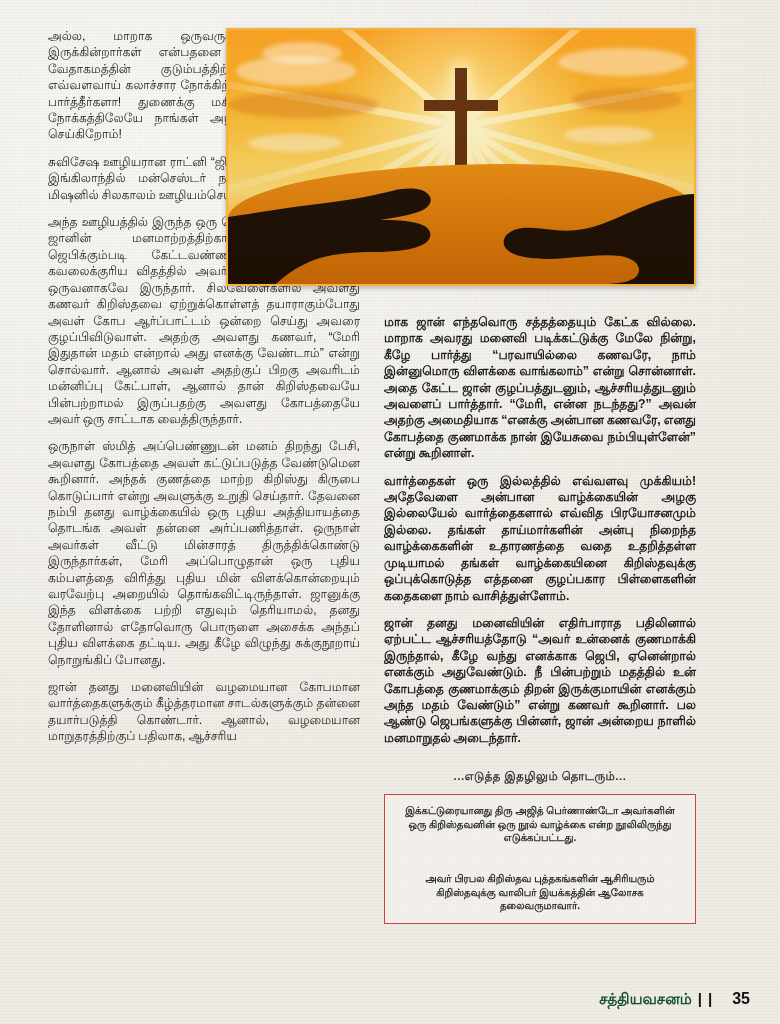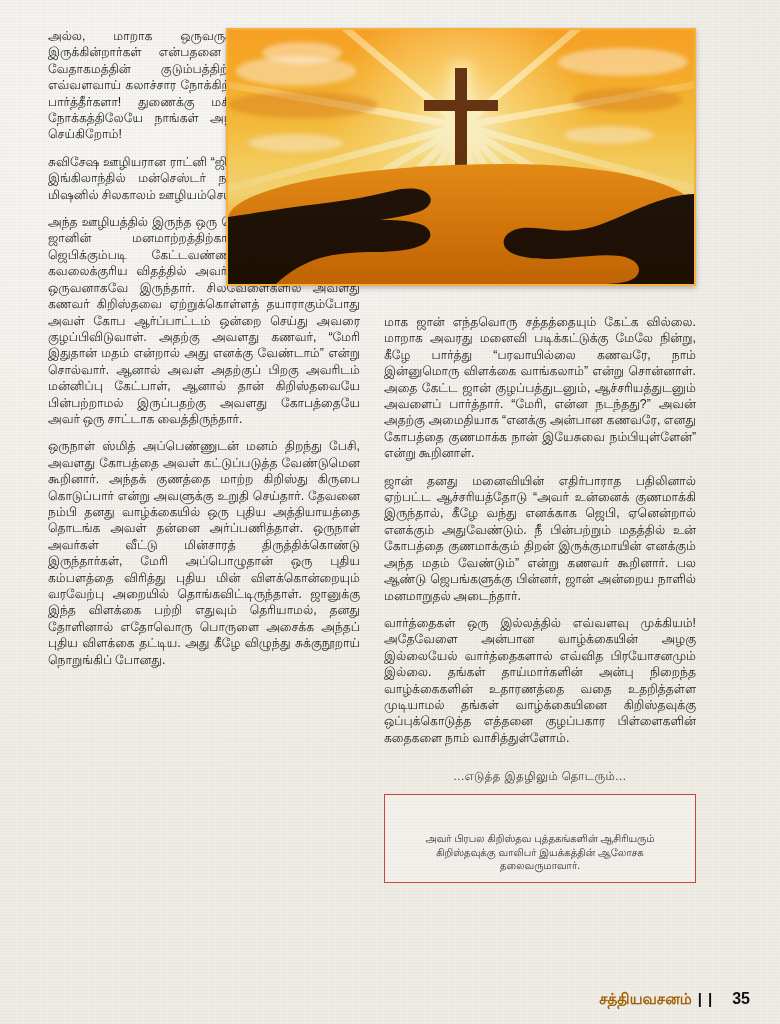--- a/index.html
+++ b/index.html
@@ -166,21 +166,21 @@
     gap: 0;
   }
   .footer-inner {
     display: flex;
     align-items: baseline;
     gap: 6px;
   }
   .footer-title {
     font-size: 15px;
     font-weight: bold;
-    color: #a16207;
+    color: #14532d;
   }
   .footer-sep { font-size: 15px; font-weight: bold; color:#111; }
   .footer-date { font-size: 15px; font-weight: bold; color: #111; }
   .footer-page {
     font-size: 16px;
     font-weight: bold;
     color: #111;
     margin-left: 14px;
   }
 </style>
@@ -191,20 +191,21 @@
 
 <div class="page">
 
   <div class="columns">
 
     <div class="col col-left">
       <p class="para">அல்ல, மாறாக ஒருவருக்கொருவர் அழகாக இருக்கின்றார்கள் என்பதனை நாம் கவனிக்கலாம். வேதாகமத்தின் குடும்பத்திற்கான அணுகுமுறை எவ்வளவாய் கலாச்சார நோக்கிற்கு எதிரானதாக உள்ளது பார்த்தீர்களா! துணைக்கு மகிழ்ச்சியை கொடுக்கும் நோக்கத்திலேயே நாங்கள் அழகாக இருக்க முயற்சி செய்கிறோம்!</p>
       <p class="para">சுவிசேஷ ஊழியரான ராட்னி “ஜிப்ஸி” ஸ்மித்(1860-1947) இங்கிலாந்தில் மன்செஸ்டர் நகரிலுள்ள வெஸ்லியன் மிஷனில் சிலகாலம் ஊழியம்செய்தார்.</p>
       <p class="para">அந்த ஊழியத்தில் இருந்த ஒரு பெண் தனது கணவனான ஜானின் மனமாற்றத்திற்காக இடைவிடாமல் ஜெபிக்கும்படி கேட்டவண்ணமிருந்தாள். ஆனால் கவலைக்குரிய விதத்தில் அவர் அதிக கோபமடையும் ஒருவனாகவே இருந்தார். சிலவேளைகளில் அவளது கணவர் கிறிஸ்தவை ஏற்றுக்கொள்ளத் தயாராகும்போது அவள் கோப ஆர்ப்பாட்டம் ஒன்றை செய்து அவரை குழப்பிவிடுவாள். அதற்கு அவளது கணவர், “மேரி இதுதான் மதம் என்றால் அது எனக்கு வேண்டாம்” என்று சொல்வார். ஆனால் அவள் அதற்குப் பிறகு அவரிடம் மன்னிப்பு கேட்பாள், ஆனால் தான் கிறிஸ்தவையே பின்பற்றாமல் இருப்பதற்கு அவளது கோபத்தையே அவர் ஒரு சாட்டாக வைத்திருந்தார்.</p>
       <p class="para">ஒருநாள் ஸ்மித் அப்பெண்ணுடன் மனம் திறந்து பேசி, அவளது கோபத்தை அவள் கட்டுப்படுத்த வேண்டுமென கூறினார். அந்தக் குணத்தை மாற்ற கிறிஸ்து கிருபை கொடுப்பார் என்று அவளுக்கு உறுதி செய்தார். தேவனை நம்பி தனது வாழ்க்கையில் ஒரு புதிய அத்தியாயத்தை தொடங்க அவள் தன்னை அர்ப்பணித்தாள். ஒருநாள் அவர்கள் வீட்டு மின்சாரத் திருத்திக்கொண்டு இருந்தார்கள், மேரி அப்பொழுதான் ஒரு புதிய கம்பளத்தை விரித்து புதிய மின் விளக்கொன்றையும் வரவேற்பு அறையில் தொங்கவிட்டிருந்தாள். ஜானுக்கு இந்த விளக்கை பற்றி எதுவும் தெரியாமல், தனது தோளினால் எதோவொரு பொருளை அசைக்க அந்தப் புதிய விளக்கை தட்டிய. அது கீழே விழுந்து சுக்குநூறாய் நொறுங்கிப் போனது.</p>
+      <p class="para">ஜான் தனது மனைவியின் வழமையான கோபமான வார்த்தைகளுக்கும் கீழ்த்தரமான சாடல்களுக்கும் தன்னை தயார்படுத்தி கொண்டார். ஆனால், வழமையான மாறுதரத்திற்குப் பதிலாக, ஆச்சரிய</p>
     </div>
 
     <div class="col col-right">
 
       <div class="hero-wrap">
         <div class="hero">
           <div class="sky"></div>
           <div class="glow"></div>
           <div class="rays">
             <div class="ray" style="transform: rotate(-75deg);"></div>
@@ -240,28 +241,29 @@
             <path d="M0,150 L0,84 C26,80 62,74 96,70 C128,66 150,62 170,57 C186,53 200,54 206,60 C212,66 208,74 196,78 C184,82 170,84 158,86 C170,86 186,86 198,90 C210,94 212,104 202,110 C192,116 172,118 152,118 C130,118 108,120 92,126 C76,132 62,142 54,150 Z" fill="#120a03"></path>
           </svg>
           <svg class="hand-right" width="220" height="120" viewBox="0 0 220 120" style="right:-4px;bottom:0;background:transparent;">
             <path d="M220,120 L220,30 C204,30 188,34 172,40 C156,46 140,54 124,60 C108,66 92,68 76,66 C60,64 46,62 36,66 C24,71 22,82 32,88 C44,95 66,96 88,94 C110,92 128,90 142,92 C156,94 164,102 160,110 C156,118 140,120 124,120 Z" fill="#120a03"></path>
           </svg>
 
           <div class="hero-inner-shade"></div>
         </div>
       </div>
 
-      <div style="padding-top:286px;">
+      <div style="padding-top:286px;font-weight:bold;">
         <p class="para">மாக ஜான் எந்தவொரு சத்தத்தையும் கேட்க வில்லை. மாறாக அவரது மனைவி படிக்கட்டுக்கு மேலே நின்று, கீழே பார்த்து “பரவாயில்லை கணவரே, நாம் இன்னுமொரு விளக்கை வாங்கலாம்” என்று சொன்னாள். அதை கேட்ட ஜான் குழப்பத்துடனும், ஆச்சரியத்துடனும் அவளைப் பார்த்தார். “மேரி, என்ன நடந்தது?” அவன் அதற்கு அமைதியாக “எனக்கு அன்பான கணவரே, எனது கோபத்தை குணமாக்க நான் இயேசுவை நம்பியுள்ளேன்” என்று கூறினாள்.</p>
+        <p class="para">வார்த்தைகள் ஒரு இல்லத்தில் எவ்வளவு முக்கியம்! அதேவேளை அன்பான வாழ்க்கையின் அழகு இல்லையேல் வார்த்தைகளால் எவ்வித பிரயோசனமும் இல்லை. தங்கள் தாய்மார்களின் அன்பு நிறைந்த வாழ்க்கைகளின் உதாரணத்தை வதை உதறித்தள்ள முடியாமல் தங்கள் வாழ்க்கையினை கிறிஸ்தவுக்கு ஒப்புக்கொடுத்த எத்தனை குழப்பகார பிள்ளைகளின் கதைகளை நாம் வாசித்துள்ளோம்.</p>
         <p class="para">ஜான் தனது மனைவியின் எதிர்பாராத பதிலினால் ஏற்பட்ட ஆச்சரியத்தோடு “அவர் உன்னைக் குணமாக்கி இருந்தால், கீழே வந்து எனக்காக ஜெபி, ஏனென்றால் எனக்கும் அதுவேண்டும். நீ பின்பற்றும் மதத்தில் உன் கோபத்தை குணமாக்கும் திறன் இருக்குமாயின் எனக்கும் அந்த மதம் வேண்டும்” என்று கணவர் கூறினார். பல ஆண்டு ஜெபங்களுக்கு பின்னர், ஜான் அன்றைய நாளில் மனமாறுதல் அடைந்தார்.</p>
-        <p class="para">வார்த்தைகள் ஒரு இல்லத்தில் எவ்வளவு முக்கியம்! அதேவேளை அன்பான வாழ்க்கையின் அழகு இல்லையேல் வார்த்தைகளால் எவ்வித பிரயோசனமும் இல்லை. தங்கள் தாய்மார்களின் அன்பு நிறைந்த வாழ்க்கைகளின் உதாரணத்தை வதை உதறித்தள்ள முடியாமல் தங்கள் வாழ்க்கையினை கிறிஸ்தவுக்கு ஒப்புக்கொடுத்த எத்தனை குழப்பகார பிள்ளைகளின் கதைகளை நாம் வாசித்துள்ளோம்.</p>
 
         <div class="divider-note">...எடுத்த இதழிலும் தொடரும்...</div>
 
         <div class="credit-box">
+          <p>இக்கட்டுரையானது திரு அஜித் பெர்ணாண்டோ அவர்களின் ஒரு கிறிஸ்தவனின் ஒரு நூல் வாழ்க்கை என்ற நூலிலிருந்து எடுக்கப்பட்டது.</p>
           <p>அவர் பிரபல கிறிஸ்தவ புத்தகங்களின் ஆசிரியரும் கிறிஸ்தவுக்கு வாலிபர் இயக்கத்தின் ஆலோசக தலைவருமாவார்.</p>
         </div>
       </div>
 
     </div>
   </div>
 
   <div class="footer">
     <div class="footer-inner">
       <span class="footer-title">சத்தியவசனம்</span>

